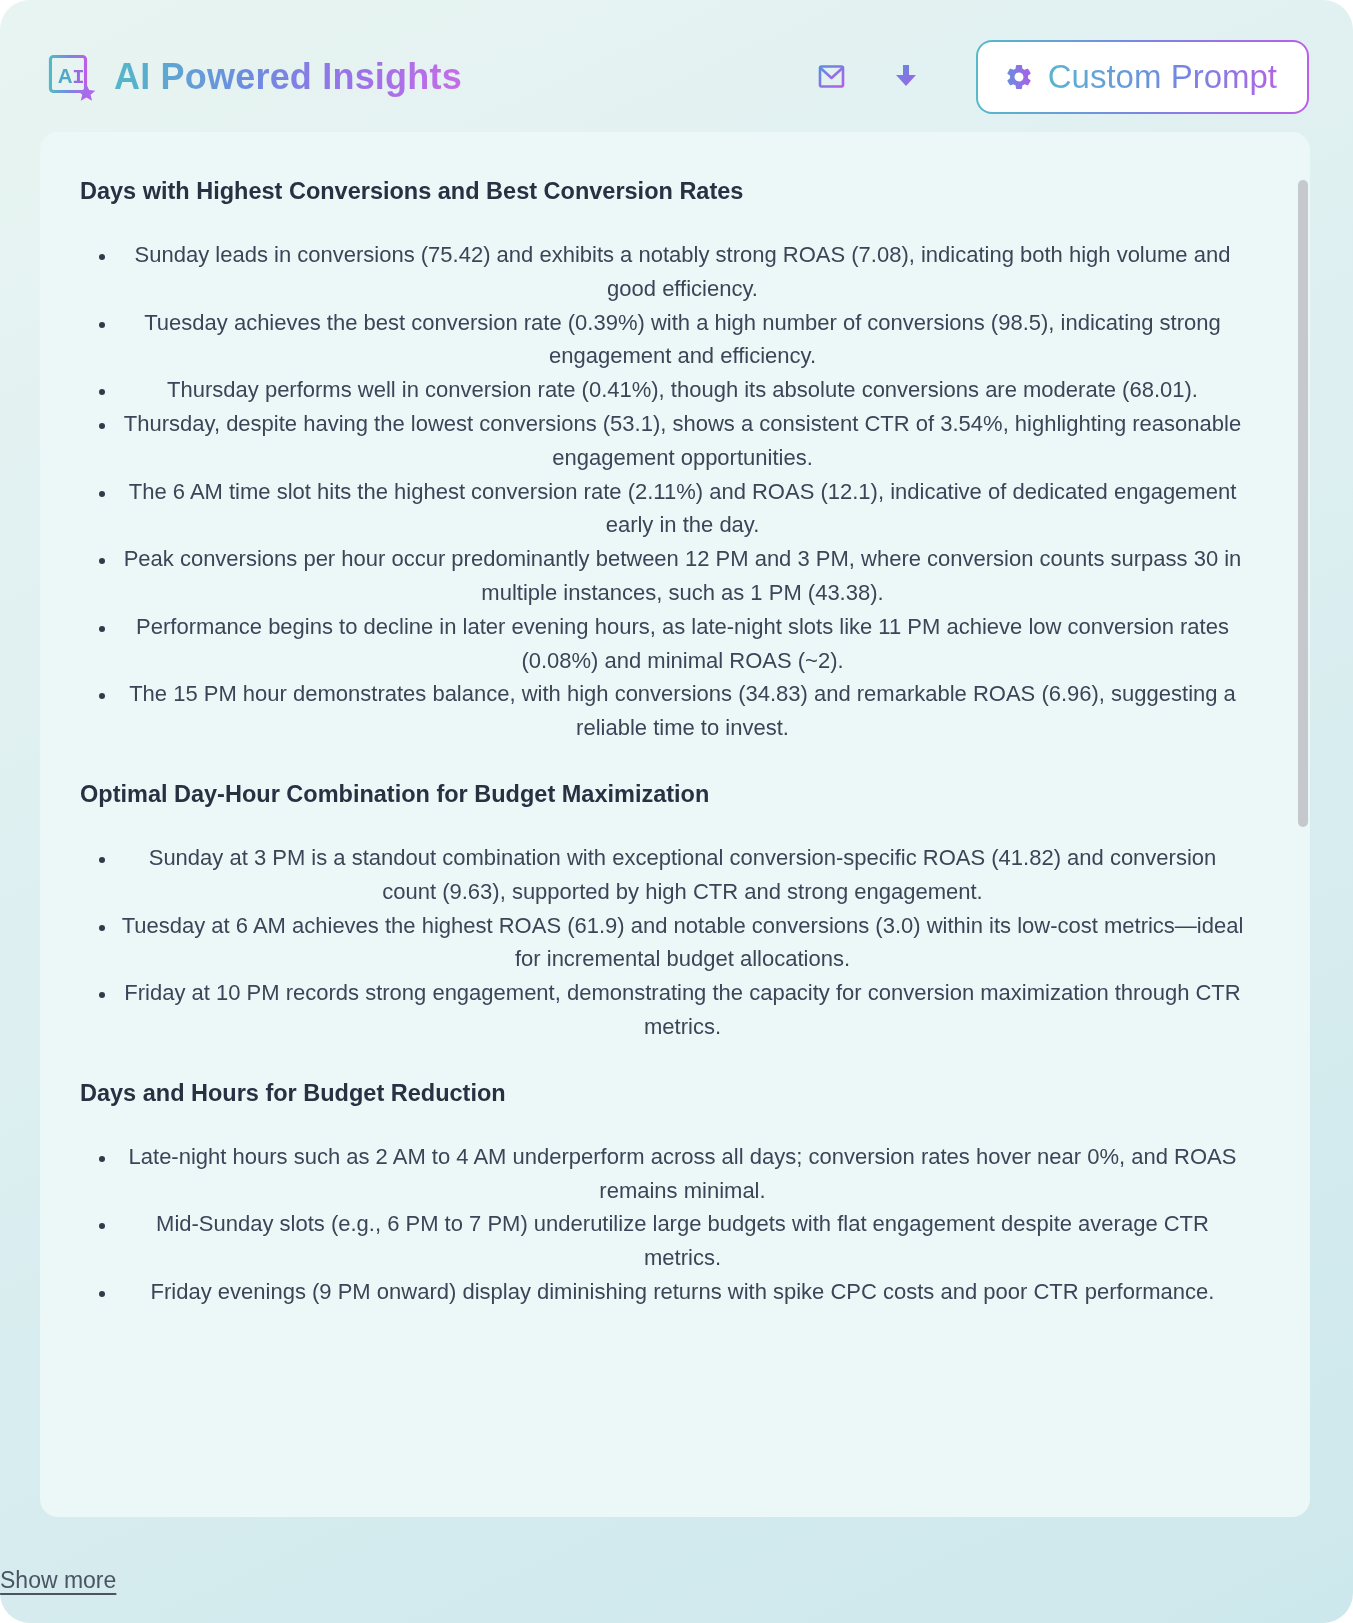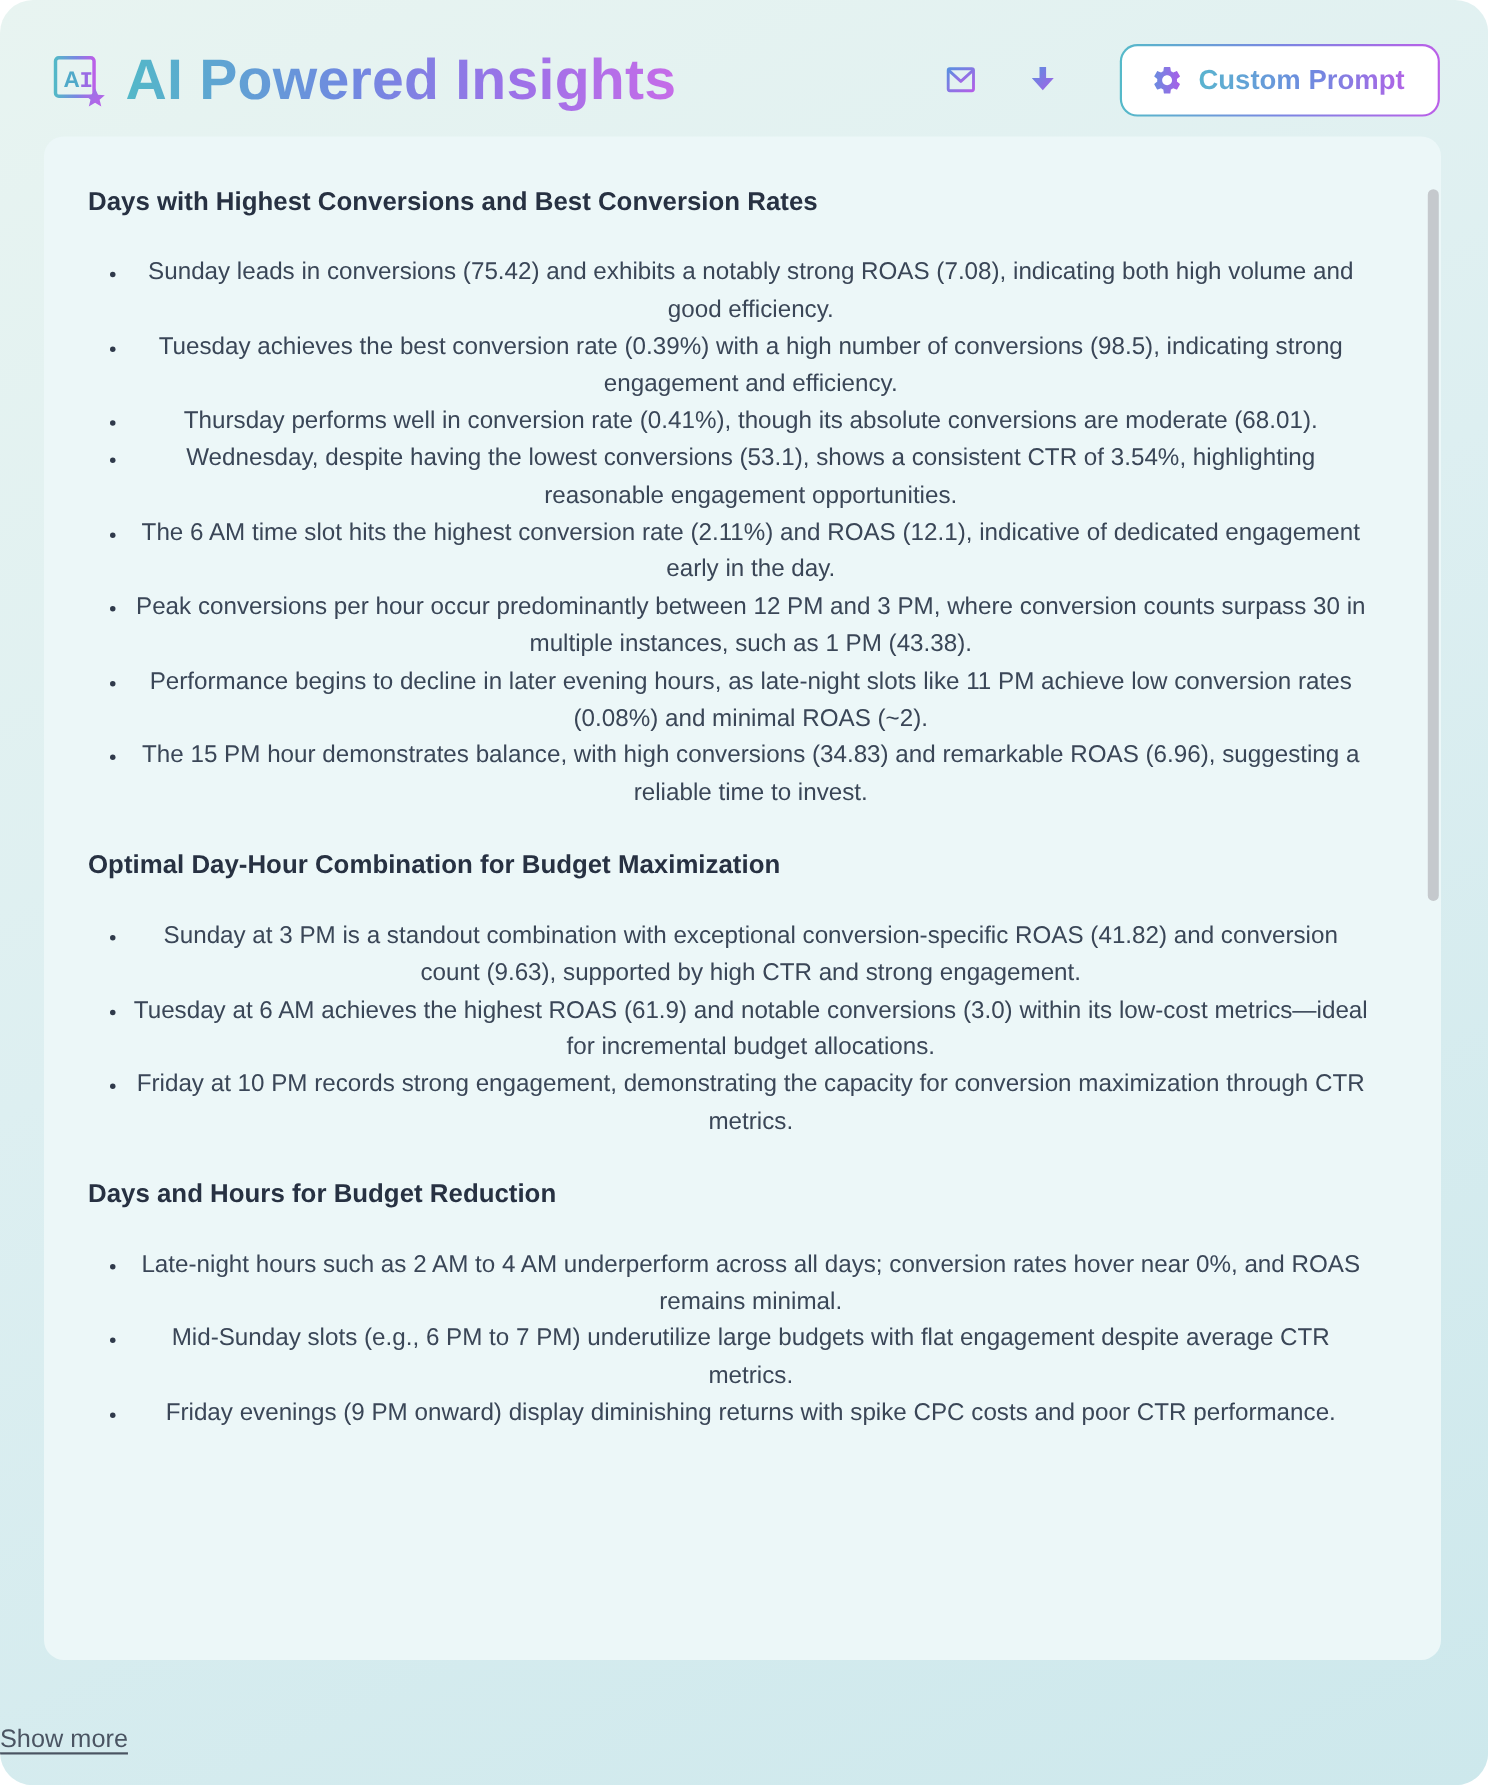--- a/index.html
+++ b/index.html
@@ -22,21 +22,21 @@
   .header {
     flex: 0 0 auto;
     display: flex;
     align-items: center;
     justify-content: space-between;
     padding: 40px 44px 8px 42px;
   }
   .title-group { display: flex; align-items: center; gap: 14px; }
   .ai-logo { width: 58px; height: 58px; flex: 0 0 auto; }
   .page-title {
-    font-size: 52px;
+    font-size: 36px;
     font-weight: 700;
     letter-spacing: 0.2px;
     background: linear-gradient(90deg, #53b8c8 0%, #6f8ae0 40%, #9b72e8 70%, #c66ce8 100%);
     -webkit-background-clip: text;
     background-clip: text;
     color: transparent;
   }
   .header-actions { display: flex; align-items: center; gap: 32px; }
   .icon-btn {
     background: none; border: none; cursor: pointer;
@@ -49,22 +49,22 @@
     background: linear-gradient(90deg, #55bac9 0%, #7a86e2 50%, #bb5fe8 100%);
     margin-left: 16px;
   }
   .custom-prompt-btn .inner {
     display: flex; align-items: center; gap: 14px;
     background: #ffffff;
     border-radius: 14px;
     padding: 16px 30px 16px 26px;
   }
   .custom-prompt-btn .label {
-    font-size: 25px;
-    font-weight: 700;
+    font-size: 33px;
+    font-weight: 400;
     background: linear-gradient(90deg, #5ab4cf 0%, #6f8ae0 55%, #b064e6 100%);
     -webkit-background-clip: text;
     background-clip: text;
     color: transparent;
   }
 
   
   .content-wrap {
     flex: 1 1 auto;
     padding: 10px 43px 0 40px;
@@ -198,21 +198,21 @@
 
   <div class="content-wrap">
     <div class="content-panel">
 
       <div class="section">
         <h2>Days with Highest Conversions and Best Conversion Rates</h2>
         <ul>
           <li>Sunday leads in conversions (75.42) and exhibits a notably strong ROAS (7.08), indicating both high volume and good efficiency.</li>
           <li>Tuesday achieves the best conversion rate (0.39%) with a high number of conversions (98.5), indicating strong engagement and efficiency.</li>
           <li>Thursday performs well in conversion rate (0.41%), though its absolute conversions are moderate (68.01).</li>
-          <li>Wednesday, despite having the lowest conversions (53.1), shows a consistent CTR of 3.54%, highlighting reasonable engagement opportunities.</li>
+          <li>Thursday, despite having the lowest conversions (53.1), shows a consistent CTR of 3.54%, highlighting reasonable engagement opportunities.</li>
         </ul>
       </div>
 
       <div class="section">
         <ul>
           <li>The 6 AM time slot hits the highest conversion rate (2.11%) and ROAS (12.1), indicative of dedicated engagement early in the day.</li>
           <li>Peak conversions per hour occur predominantly between 12 PM and 3 PM, where conversion counts surpass 30 in multiple instances, such as 1 PM (43.38).</li>
           <li>Performance begins to decline in later evening hours, as late-night slots like 11 PM achieve low conversion rates (0.08%) and minimal ROAS (~2).</li>
           <li>The 15 PM hour demonstrates balance, with high conversions (34.83) and remarkable ROAS (6.96), suggesting a reliable time to invest.</li>
         </ul>

